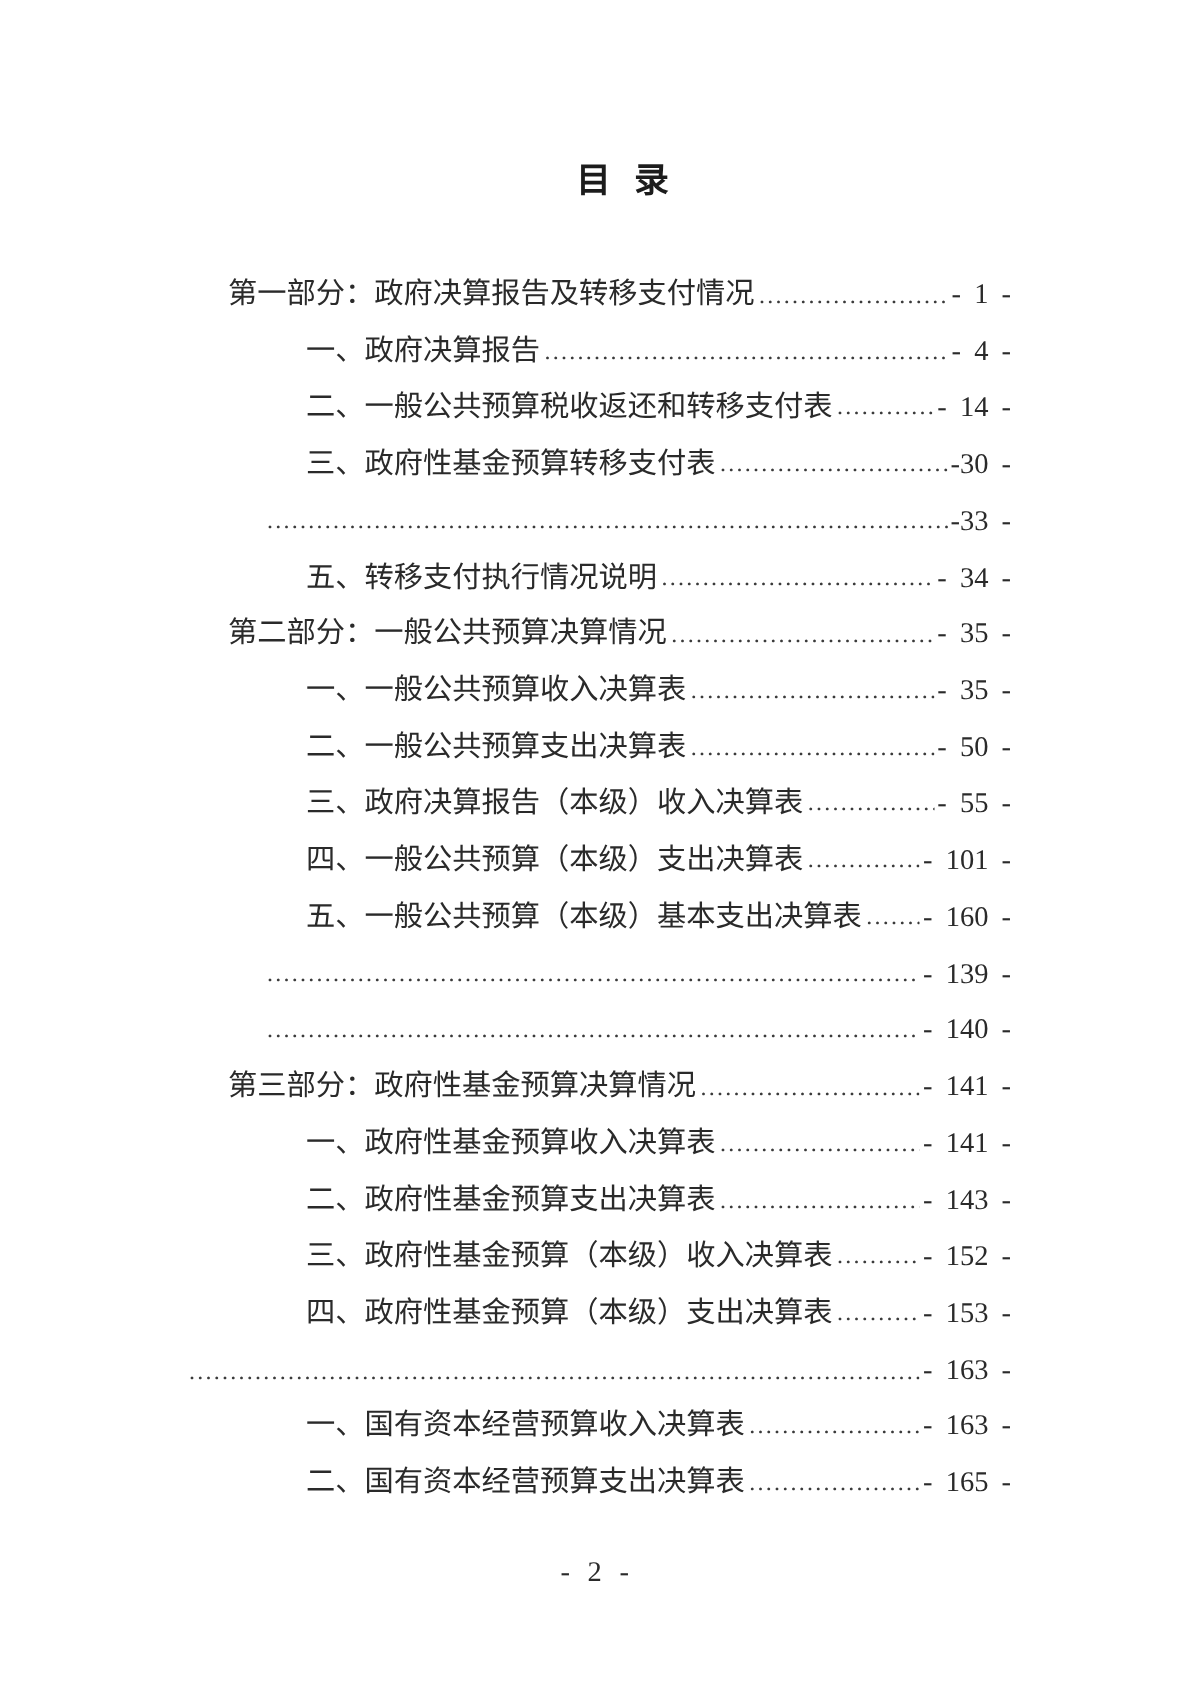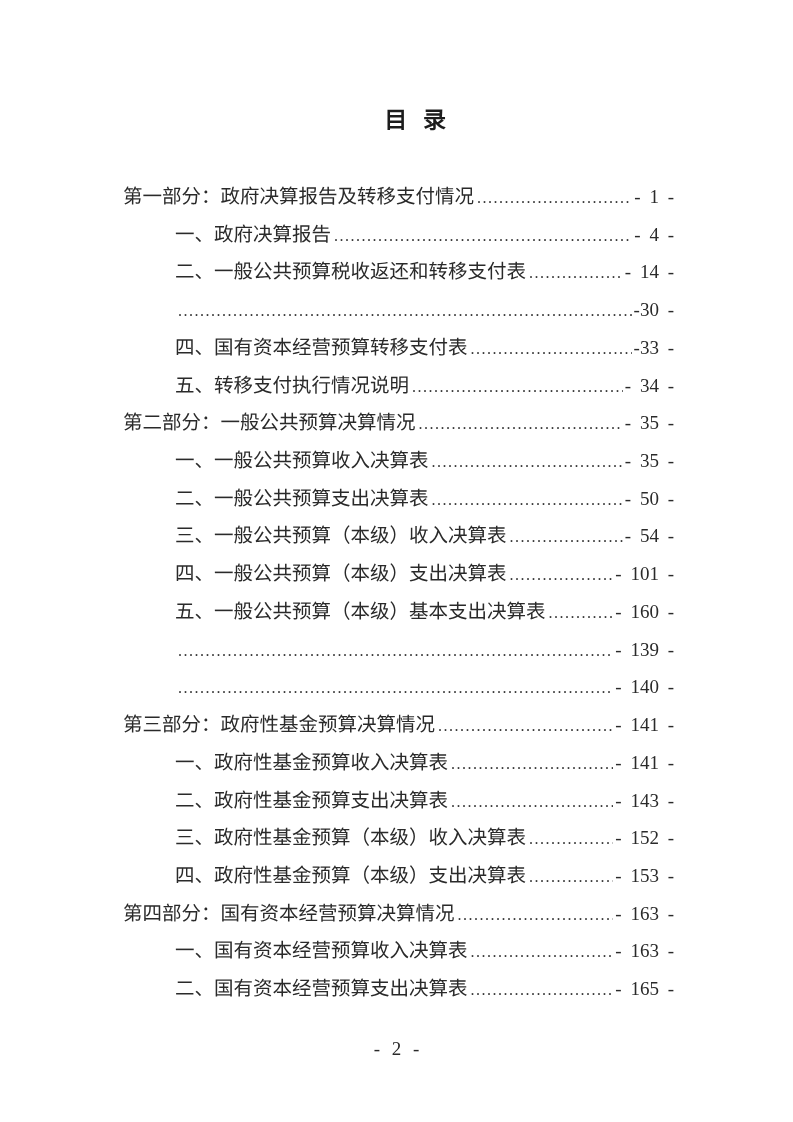--- a/index.html
+++ b/index.html
@@ -37,24 +37,25 @@
     width: 551px;
   }
   .toc-row {
     display: flex;
     align-items: baseline;
     height: 37.72px;
     line-height: 37.72px;
     font-size: 19.5px;
     cursor: pointer;
   }
-  .toc-row.level-1 { padding-left: 52px; }
+  .toc-row.level-1 { padding-left: 52px; align-items: center; }
   .toc-text {
     white-space: nowrap;
     color: #2a2a2a;
+    margin-left: 29px;
   }
   .toc-dots {
     flex: 1;
     overflow: hidden;
     white-space: nowrap;
     font-size: 16px;
     letter-spacing: 1.5px;
     color: #3a3a3a;
     margin: 0 2px 0 3px;
   }
@@ -91,25 +92,25 @@
     <span class="toc-text">一、政府决算报告</span>
     <span class="toc-dots">................................................................................................................................................................</span>
     <span class="toc-page">- 4 -</span>
   </div>
       <div class="toc-row level-1">
     <span class="toc-text">二、一般公共预算税收返还和转移支付表</span>
     <span class="toc-dots">................................................................................................................................................................</span>
     <span class="toc-page">- 14 -</span>
   </div>
       <div class="toc-row level-1">
+    <span class="toc-text">三、政府性基金预算转移支付表</span>
     <span class="toc-dots">................................................................................................................................................................</span>
     <span class="toc-page">-30 -</span>
   </div>
       <div class="toc-row level-1">
-    <span class="toc-text">四、国有资本经营预算转移支付表</span>
     <span class="toc-dots">................................................................................................................................................................</span>
     <span class="toc-page">-33 -</span>
   </div>
       <div class="toc-row level-1">
     <span class="toc-text">五、转移支付执行情况说明</span>
     <span class="toc-dots">................................................................................................................................................................</span>
     <span class="toc-page">- 34 -</span>
   </div>
       <div class="toc-row level-0">
     <span class="toc-text">第二部分：一般公共预算决算情况</span>
@@ -120,23 +121,23 @@
     <span class="toc-text">一、一般公共预算收入决算表</span>
     <span class="toc-dots">................................................................................................................................................................</span>
     <span class="toc-page">- 35 -</span>
   </div>
       <div class="toc-row level-1">
     <span class="toc-text">二、一般公共预算支出决算表</span>
     <span class="toc-dots">................................................................................................................................................................</span>
     <span class="toc-page">- 50 -</span>
   </div>
       <div class="toc-row level-1">
-    <span class="toc-text">三、一般公共预算（本级）收入决算表</span>
+    <span class="toc-text">三、政府决算报告（本级）收入决算表</span>
     <span class="toc-dots">................................................................................................................................................................</span>
-    <span class="toc-page">- 54 -</span>
+    <span class="toc-page">- 55 -</span>
   </div>
       <div class="toc-row level-1">
     <span class="toc-text">四、一般公共预算（本级）支出决算表</span>
     <span class="toc-dots">................................................................................................................................................................</span>
     <span class="toc-page">- 101 -</span>
   </div>
       <div class="toc-row level-1">
     <span class="toc-text">五、一般公共预算（本级）基本支出决算表</span>
     <span class="toc-dots">................................................................................................................................................................</span>
     <span class="toc-page">- 160 -</span>
@@ -168,21 +169,20 @@
     <span class="toc-text">三、政府性基金预算（本级）收入决算表</span>
     <span class="toc-dots">................................................................................................................................................................</span>
     <span class="toc-page">- 152 -</span>
   </div>
       <div class="toc-row level-1">
     <span class="toc-text">四、政府性基金预算（本级）支出决算表</span>
     <span class="toc-dots">................................................................................................................................................................</span>
     <span class="toc-page">- 153 -</span>
   </div>
       <div class="toc-row level-0">
-    <span class="toc-text">第四部分：国有资本经营预算决算情况</span>
     <span class="toc-dots">................................................................................................................................................................</span>
     <span class="toc-page">- 163 -</span>
   </div>
       <div class="toc-row level-1">
     <span class="toc-text">一、国有资本经营预算收入决算表</span>
     <span class="toc-dots">................................................................................................................................................................</span>
     <span class="toc-page">- 163 -</span>
   </div>
       <div class="toc-row level-1">
     <span class="toc-text">二、国有资本经营预算支出决算表</span>

